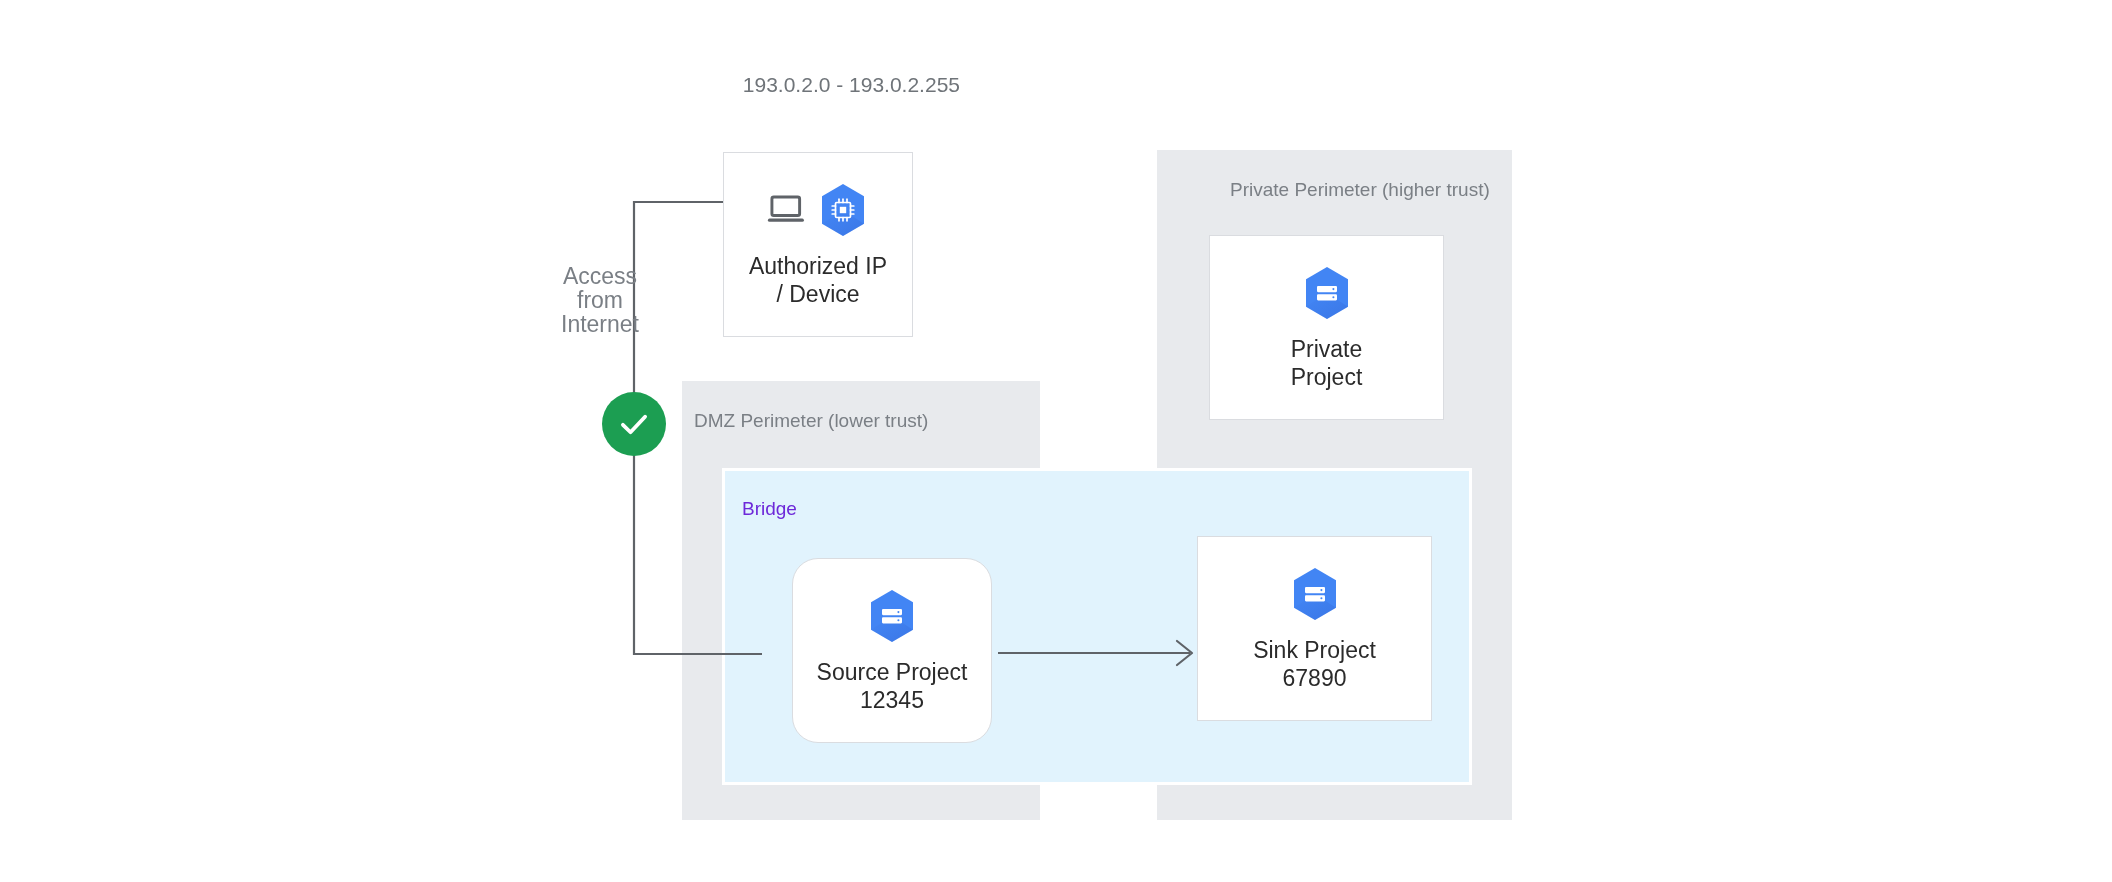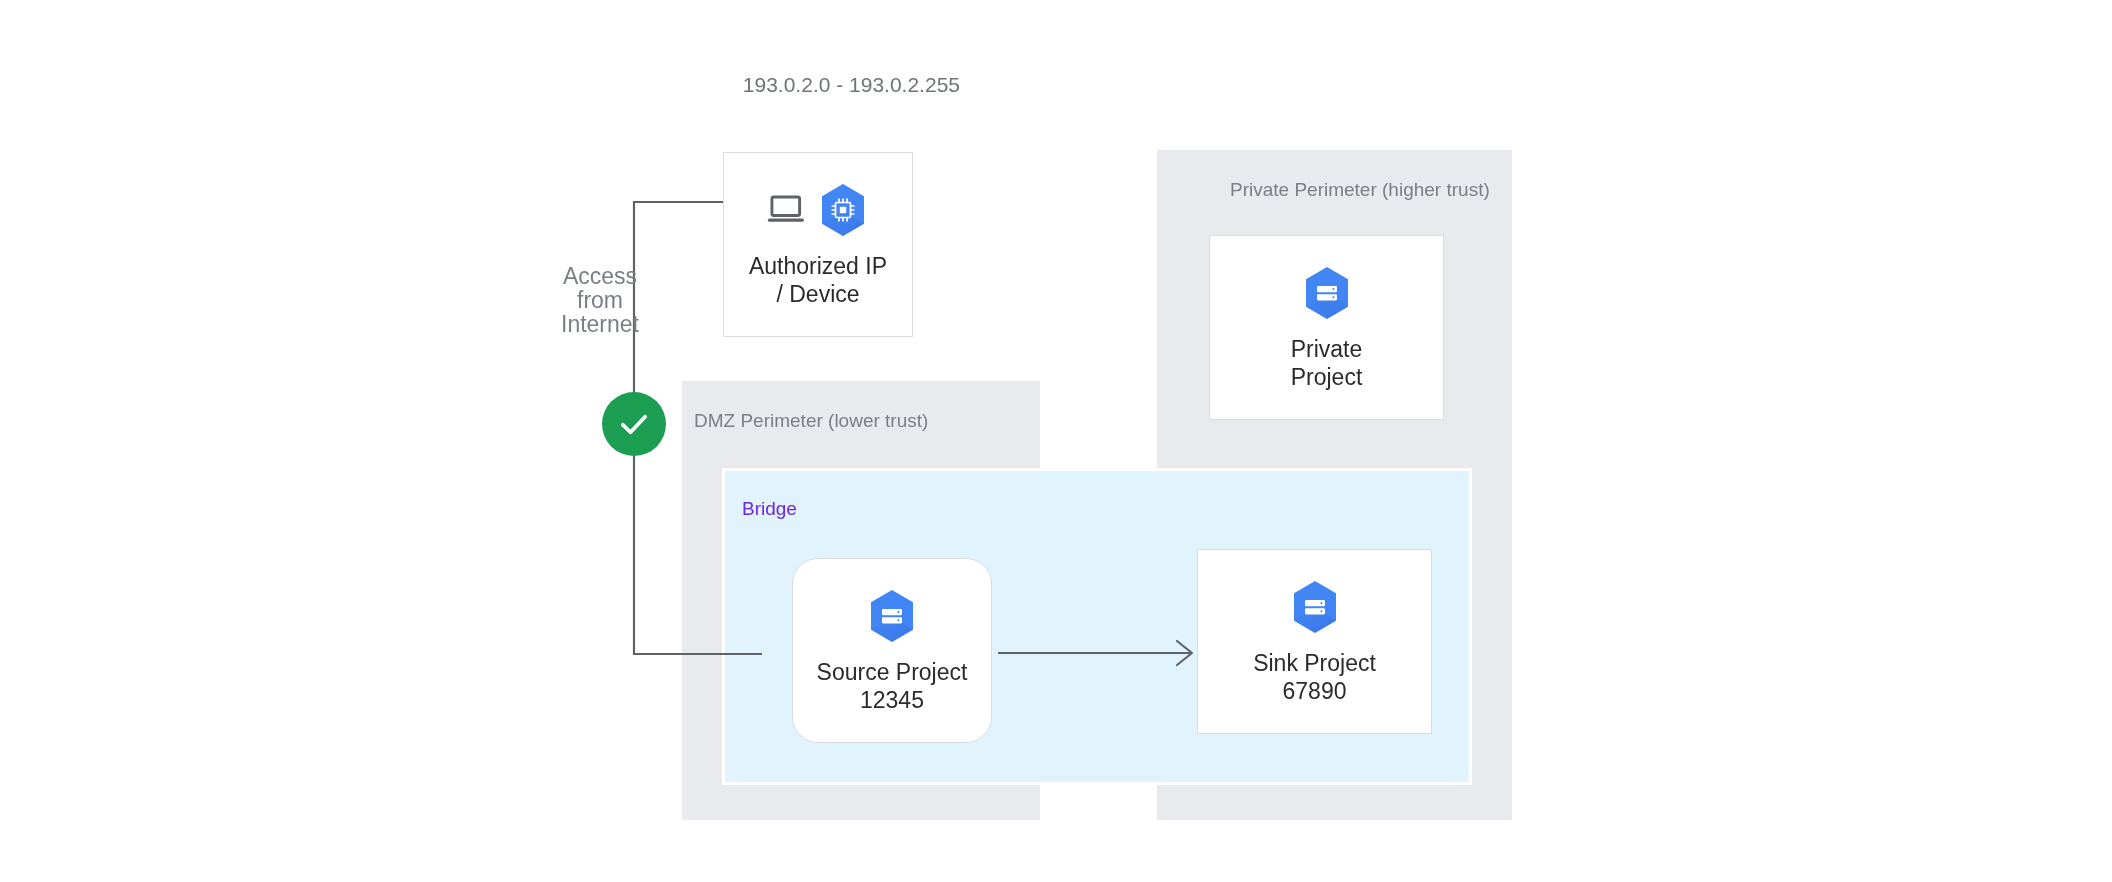--- a/index.html
+++ b/index.html
@@ -81,21 +81,21 @@
     text-align: center;
     color: #2b2b2b;
     font-size: 23px;
     line-height: 28px;
     white-space: pre-line;
   }
 
   #node-authorized { left: 723px;  top: 112px; width: 190px; height: 185px; margin-top: 40px; }
   #node-private    { left: 1197px; top: 235px; width: 235px; height: 185px; margin-left: 12px; }
   #node-source     { left: 792px;  top: 558px; width: 200px; height: 185px; border-radius: 26px; }
-  #node-sink       { left: 1197px; top: 549px; width: 235px; height: 185px; }
+  #node-sink       { left: 1197px; top: 536px; width: 235px; height: 185px; }
 
   
   #ip-range {
     position: absolute;
     left: 723px;
     top: 72px;
     width: 237px;
     text-align: right;
     color: #6f7479;
     font-size: 21px;

